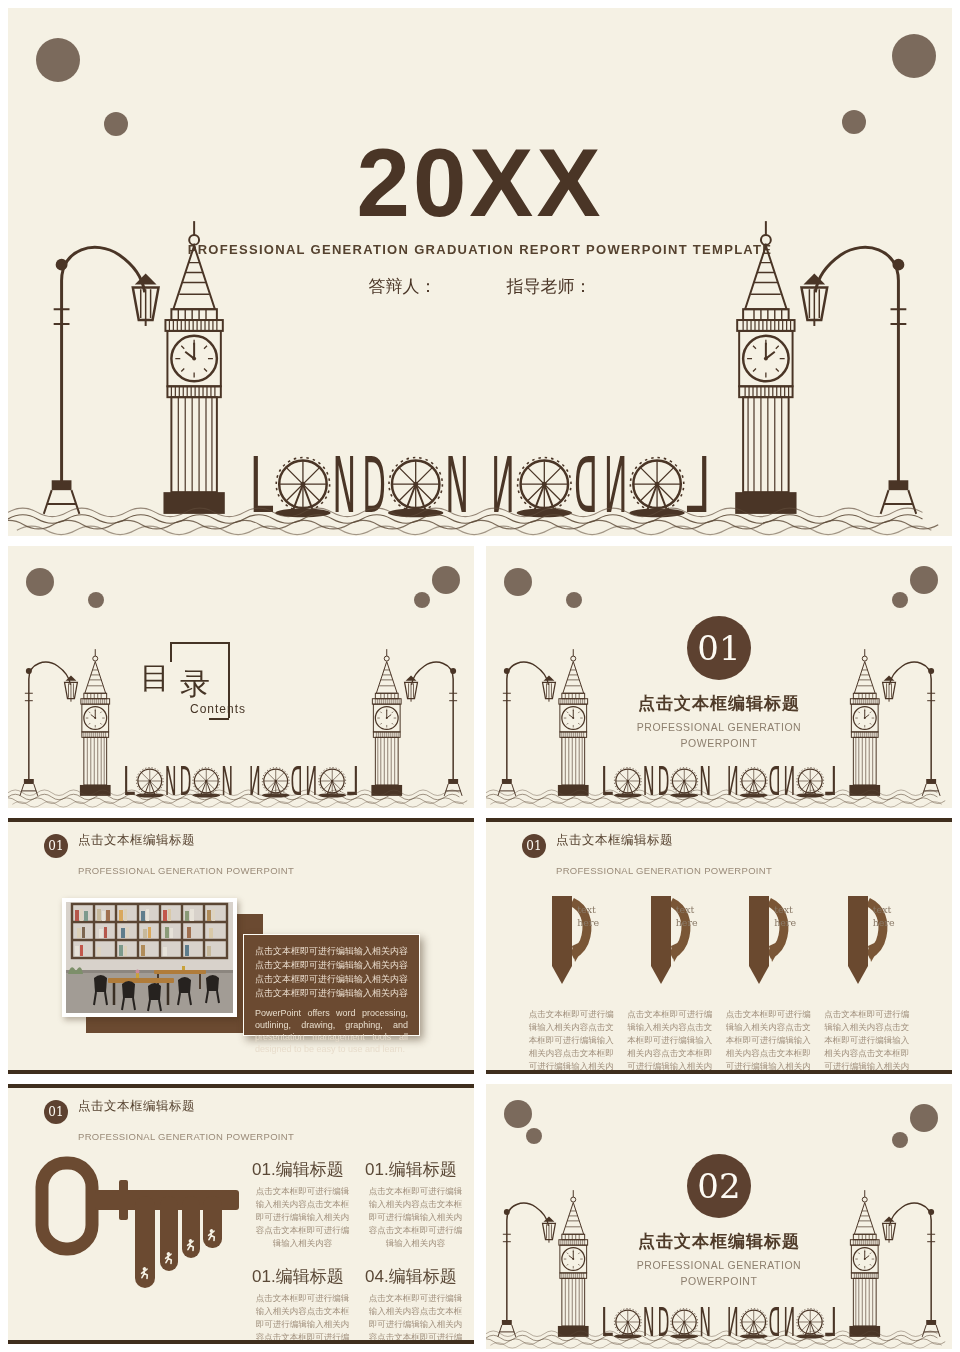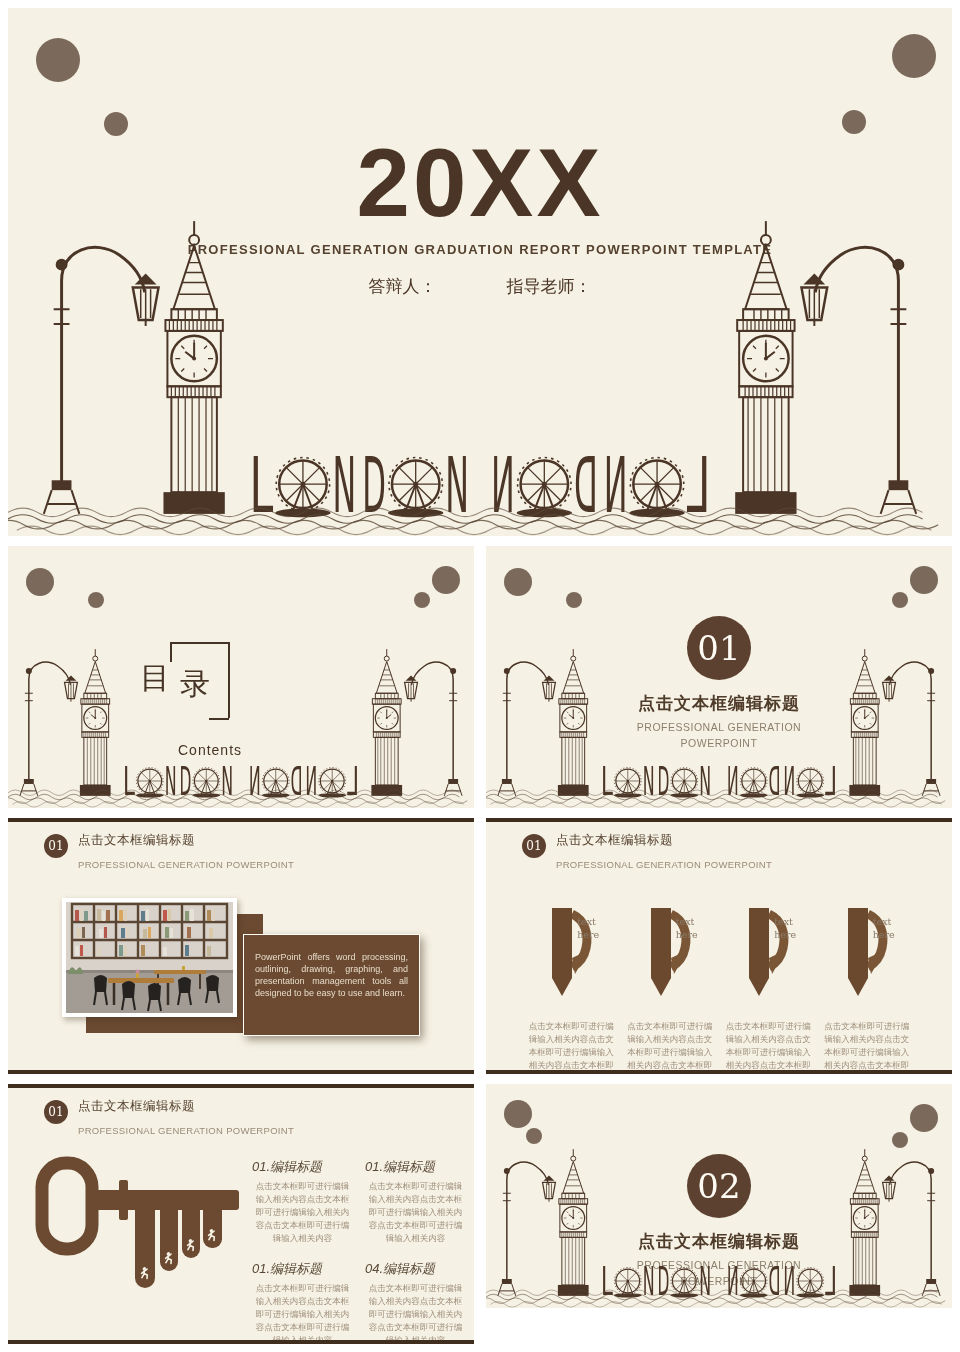--- a/index.html
+++ b/index.html
@@ -28,53 +28,53 @@
   .mirror{transform:scaleX(-1);}
   .waves{position:absolute;bottom:0;left:0;width:100%;height:34px;}
   .waves-sm{position:absolute;bottom:0;left:0;width:100%;height:22px;}
   
   .toc-block{position:absolute;left:120px;top:96px;width:130px;height:96px;color:#453425;}
   .toc-frame{position:absolute;left:44px;top:0;width:56px;height:74px;border-top:2px solid #453425;border-right:2px solid #453425;}
   .toc-frame::before{content:"";position:absolute;left:-2px;top:-2px;height:20px;border-left:2px solid #453425;}
   .toc-frame::after{content:"";position:absolute;right:-1px;bottom:-2px;width:20px;border-bottom:2px solid #453425;}
   .toc-char1{position:absolute;left:12px;top:16px;font-size:30px;}
   .toc-char2{position:absolute;left:52px;top:22px;font-size:30px;}
-  .toc-sub{position:absolute;left:50px;top:60px;font-size:14px;letter-spacing:1px;margin-top:40px;}
+  .toc-sub{position:absolute;left:62px;top:60px;font-size:12px;letter-spacing:1px;}
   .toc-items{position:absolute;left:237px;top:72px;}
   .toc-item{font-size:12.5px;font-weight:700;color:#483624;height:27px;line-height:14px;}
   
   .section-center{position:absolute;top:70px;left:0;right:0;text-align:center;}
   .section-badge{width:64px;height:64px;border-radius:50%;background:#5d4130;color:#fdfaf3;font-family:"DejaVu Serif",serif;font-size:34px;line-height:64px;margin:0 auto;text-align:center;}
   .section-title{margin-top:12px;font-size:17px;font-weight:700;color:#4f3b29;letter-spacing:1px;}
   .section-sub{margin-top:5px;font-size:10.5px;color:#8d7f6e;letter-spacing:0.5px;line-height:1.5;}
   
   .bar{position:absolute;left:0;right:0;height:4px;background:#3f2e1d;z-index:3;}
   .bar.top{top:0;}.bar.bot{bottom:0;}
   .slide-header{position:absolute;top:14px;left:36px;display:flex;gap:10px;align-items:flex-start;}
   .hdr-badge{width:24px;height:24px;border-radius:50%;background:#5d4130;color:#fdfaf3;font-family:"DejaVu Serif",serif;font-size:12px;line-height:24px;text-align:center;margin-top:2px;flex:none;}
   .hdr-title{font-size:12.5px;color:#55412e;letter-spacing:0.5px;}
-  .hdr-sub{font-size:9.5px;color:#9a8b79;margin-top:10px;letter-spacing:0.3px;}
+  .hdr-sub{font-size:9.5px;color:#9a8b79;margin-top:16px;letter-spacing:0.3px;}
   
   .photo-backdrop{position:absolute;left:78px;top:96px;width:177px;height:119px;background:#6b4a31;}
   .photo-frame{position:absolute;left:54px;top:80px;width:175px;height:119px;background:#fff;padding:4px;box-shadow:2px 3px 6px rgba(60,40,20,.35);box-sizing:border-box;}
   .photo-frame svg{display:block;width:100%;height:100%;}
   .photo-textbox{position:absolute;left:235px;top:116px;width:177px;height:102px;background:#6b4a31;border:1px solid #fffdf6;box-shadow:3px 4px 8px rgba(60,40,20,.45);padding:9px 11px;color:#ecdfd0;box-sizing:border-box;}
   .ptb-cn{font-size:9px;line-height:14px;text-align:justify;}
   .ptb-en{margin-top:7px;font-size:9px;line-height:12px;text-align:justify;color:#e7dccb;}
   
   .ribbon-grid{position:absolute;top:78px;left:36px;right:36px;display:flex;}
   .ribbon-col{flex:1;text-align:center;}
-  .ribbon-fig{position:relative;width:92px;height:96px;margin:12px auto;}
+  .ribbon-fig{position:relative;width:92px;height:96px;margin:0 auto;}
   .ribbon-fig svg{position:absolute;left:6px;top:0;}
   .ribbon-label{position:absolute;left:52px;top:8px;font-family:"DejaVu Serif",serif;font-size:9.5px;color:#8a7a68;line-height:1.35;text-align:left;}
   .ribbon-body{margin:16px auto 0;font-size:8.5px;line-height:13px;color:#a08f7c;width:88px;text-align:center;}
   
   .key-fig{position:absolute;left:27px;top:72px;width:210px;height:140px;}
   .key-grid{position:absolute;left:244px;top:74px;width:214px;display:grid;grid-template-columns:1fr 1fr;column-gap:12px;row-gap:15px;}
-  .key-h{font-size:13px;color:#5a4836;font-style:italic;}
+  .key-h{font-size:17px;color:#5a4836;}
   .key-b{margin-top:4px;font-size:8.5px;line-height:13px;color:#a08f7c;text-align:center;}
   .hidden-defs{position:absolute;width:0;height:0;overflow:hidden;}
 </style>
 </head>
 <body>
 
 <svg class="hidden-defs" xmlns="http://www.w3.org/2000/svg" aria-hidden="true">
   <defs>
     <g id="scene-g">
 
@@ -315,20 +315,21 @@
               </g>
             <g transform="translate(140,76)">
                 <path d="M0,0 q7,-6 13,0 l-1,13 h-11 z" stroke="none"></path>
                 <path d="M2,13 l-2,12 M11,13 l2,12" stroke-width="2" fill="none"></path>
               </g>
           </g>
         </svg>
       </div>
 
       <div class="photo-textbox">
+        <div class="ptb-cn">点击文本框即可进行编辑输入相关内容点击文本框即可进行编辑输入相关内容点击文本框即可进行编辑输入相关内容点击文本框即可进行编辑输入相关内容</div>
         <div class="ptb-en">PowerPoint offers word processing, outlining, drawing, graphing, and presentation management tools all designed to be easy to use and learn.</div>
       </div>
       <div class="bar bot"></div>
     </div>
 
     <div class="half" style="height:256px;">
       <div class="bar top"></div>
       <div class="slide-header">
         <div class="hdr-badge">01</div>
         <div>
@@ -454,21 +455,21 @@
           <div class="key-b">点击文本框即可进行编辑输入相关内容点击文本框即可进行编辑输入相关内容点击文本框即可进行编辑输入相关内容</div>
         </div>
         <div>
           <div class="key-h">04.编辑标题</div>
           <div class="key-b">点击文本框即可进行编辑输入相关内容点击文本框即可进行编辑输入相关内容点击文本框即可进行编辑输入相关内容</div>
         </div>
       </div>
       <div class="bar bot"></div>
     </div>
 
-    <div class="half" style="height:224px;">
+    <div class="half" style="height:265px;">
       <div class="dot" style="left:18px;top:16px;width:28px;height:28px;"></div>
       <div class="dot" style="left:40px;top:44px;width:16px;height:16px;"></div>
       <div class="dot" style="right:14px;top:20px;width:28px;height:28px;"></div>
       <div class="dot" style="right:44px;top:48px;width:16px;height:16px;"></div>
 
       <div class="section-center">
         <div class="section-badge">02</div>
         <div class="section-title">点击文本框编辑标题</div>
         <div class="section-sub">
           <div>PROFESSIONAL GENERATION</div>

